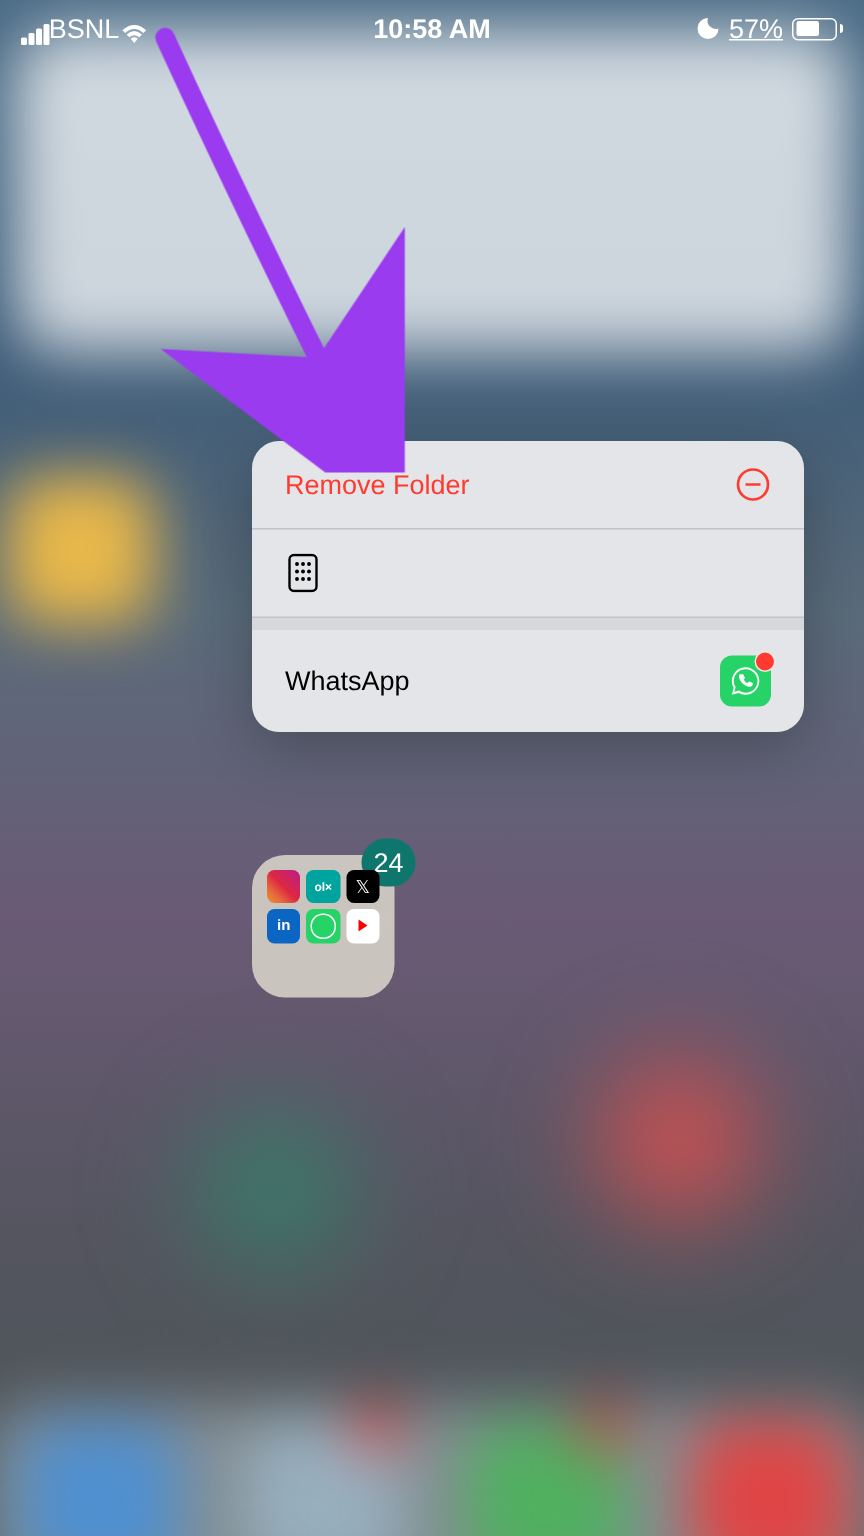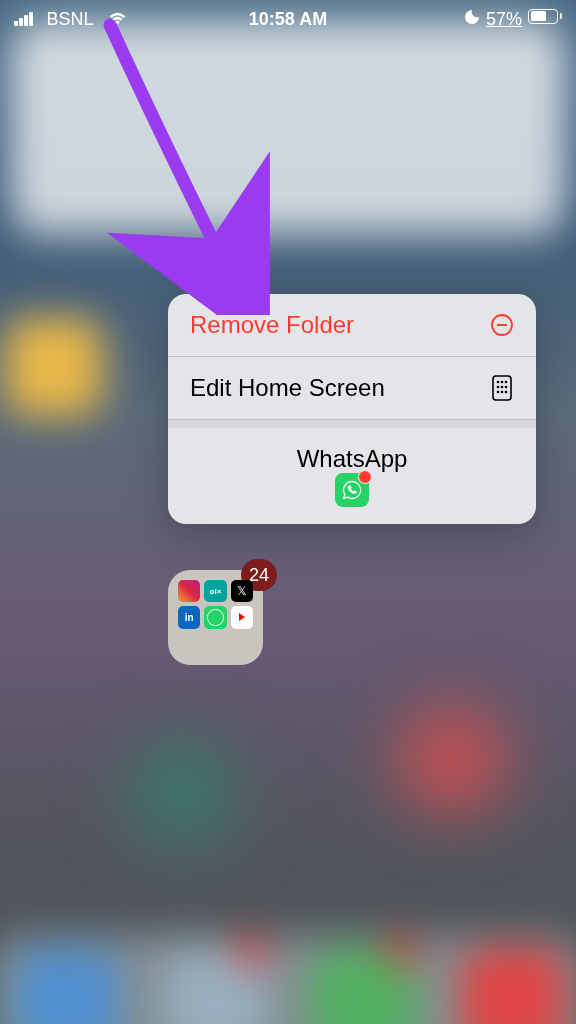--- a/index.html
+++ b/index.html
@@ -85,22 +85,22 @@
       height: 34px;
       display: flex;
       align-items: center;
       justify-content: space-between;
       padding: 4px 14px 0 14px;
       color: white;
       font-size: 18px;
       font-weight: 500;
       z-index: 100;
     }
-    .status-left { display: flex; align-items: center; gap: 14px; }
-    .status-right { display: flex; align-items: flex-start; gap: 6px; text-decoration: underline; }
+    .status-left { display: flex; align-items: flex-end; gap: 0; }
+    .status-right { display: flex; align-items: center; gap: 6px; text-decoration: underline; }
     .signal-bars { display: flex; align-items: flex-end; gap: 1.5px; height: 14px; }
     .signal-bars span { width: 3.5px; background: white; border-radius: 1px; }
     .signal-bars span:nth-child(1){height:5px} .signal-bars span:nth-child(2){height:8px}
     .signal-bars span:nth-child(3){height:11px} .signal-bars span:nth-child(4){height:14px}
     .wifi-icon { width: 19px; height: 14px; }
     .moon-icon { width: 16px; height: 16px; }
     .battery { display: flex; align-items: center; }
     .battery-body { width: 30px; height: 15px; border: 1.5px solid white; border-radius: 4px; position: relative; }
     .battery-fill { position: absolute; left: 1.5px; top: 1.5px; bottom: 1.5px; width: 57%; background: white; border-radius: 1.5px; }
     .battery-tip { width: 2.5px; height: 6px; background: white; border-radius: 0 2px 2px 0; margin-left: 1.5px; }
@@ -127,25 +127,25 @@
       border-radius: 18px;
       z-index: 40;
       overflow: hidden;
       box-shadow: 0 10px 40px rgba(0,0,0,0.25);
     }
     .menu-item {
       display: flex;
       align-items: center;
       justify-content: space-between;
       padding: 17px 22px;
-      font-size: 24px;
+      font-size: 18px;
       color: #000;
       border-bottom: 0.5px solid rgba(0,0,0,0.15);
     }
-    .menu-item:last-child { border-bottom: none; flex-direction: column; }
+    .menu-item:last-child { border-bottom: none; }
     .menu-item.destructive { color: #ff3b30; }
     .menu-separator { height: 8px; background: rgba(0,0,0,0.06); }
     .menu-icon { width: 24px; height: 24px; display: flex; align-items: center; justify-content: center; }
     .whatsapp-mini {
       width: 34px; height: 34px; border-radius: 8px;
       background: #25d366; position: relative;
       display: flex; align-items: center; justify-content: center;
     }
     .whatsapp-mini::after {
       content: ''; position: absolute; top: -3px; right: -3px;
@@ -169,21 +169,21 @@
       gap: 4px;
       z-index: 40;
     }
     .folder-badge {
       position: absolute;
       top: -11px;
       right: -14px;
       min-width: 36px;
       height: 32px;
       padding: 0 8px;
-      background: #7f1d1d;
+      background: #0f766e;
       border-radius: 16px;
       display: flex;
       align-items: center;
       justify-content: center;
       color: white;
       font-size: 18px;
       font-weight: 500;
     }
     .mini-app {
       border-radius: 5px;
@@ -260,21 +260,20 @@
   <div class="menu-item destructive">
     <span>Remove Folder</span>
     <span class="menu-icon">
       <svg width="24" height="24" viewBox="0 0 24 24">
           <circle cx="12" cy="12" r="10" fill="none" stroke="#ff3b30" stroke-width="1.8"></circle>
           <line x1="7" y1="12" x2="17" y2="12" stroke="#ff3b30" stroke-width="1.8"></line>
         </svg>
     </span>
   </div>
   <div class="menu-item">
-    <span>Edit Home Screen</span>
     <span class="menu-icon">
       <svg width="20" height="26" viewBox="0 0 20 26">
           <rect x="1" y="1" width="18" height="24" rx="3" fill="none" stroke="#000" stroke-width="1.6"></rect>
           <circle cx="6" cy="7" r="1.3" fill="#000"></circle>
           <circle cx="10" cy="7" r="1.3" fill="#000"></circle>
           <circle cx="14" cy="7" r="1.3" fill="#000"></circle>
           <circle cx="6" cy="12" r="1.3" fill="#000"></circle>
           <circle cx="10" cy="12" r="1.3" fill="#000"></circle>
           <circle cx="14" cy="12" r="1.3" fill="#000"></circle>
           <circle cx="6" cy="17" r="1.3" fill="#000"></circle>

